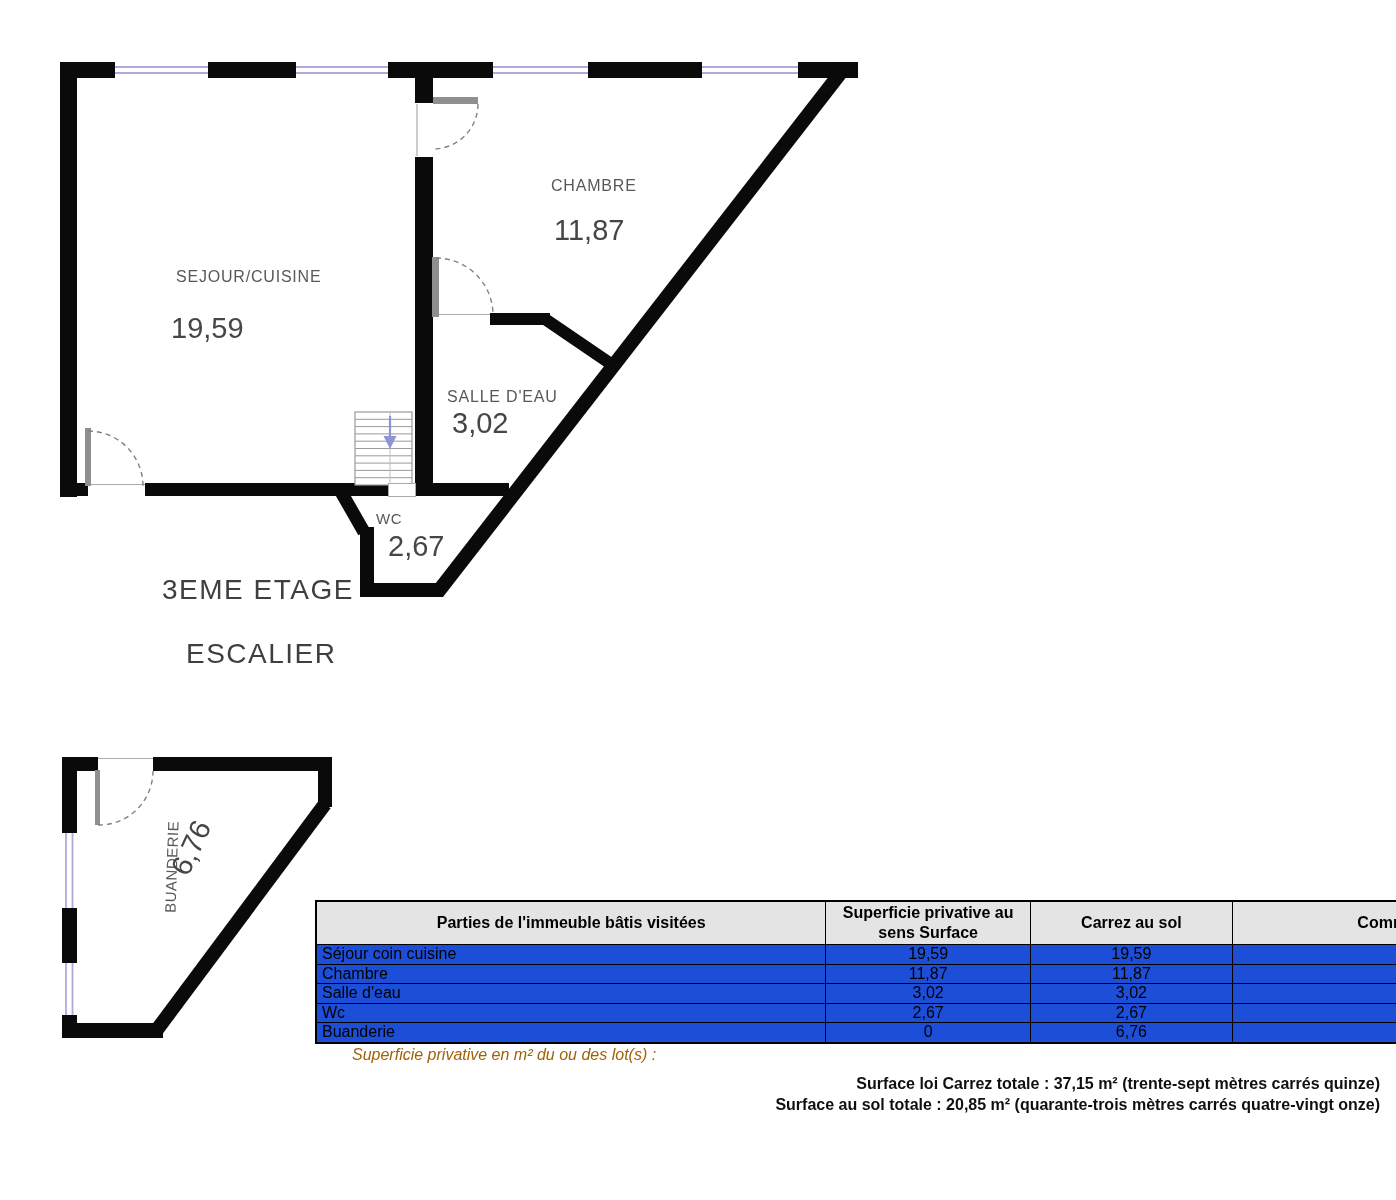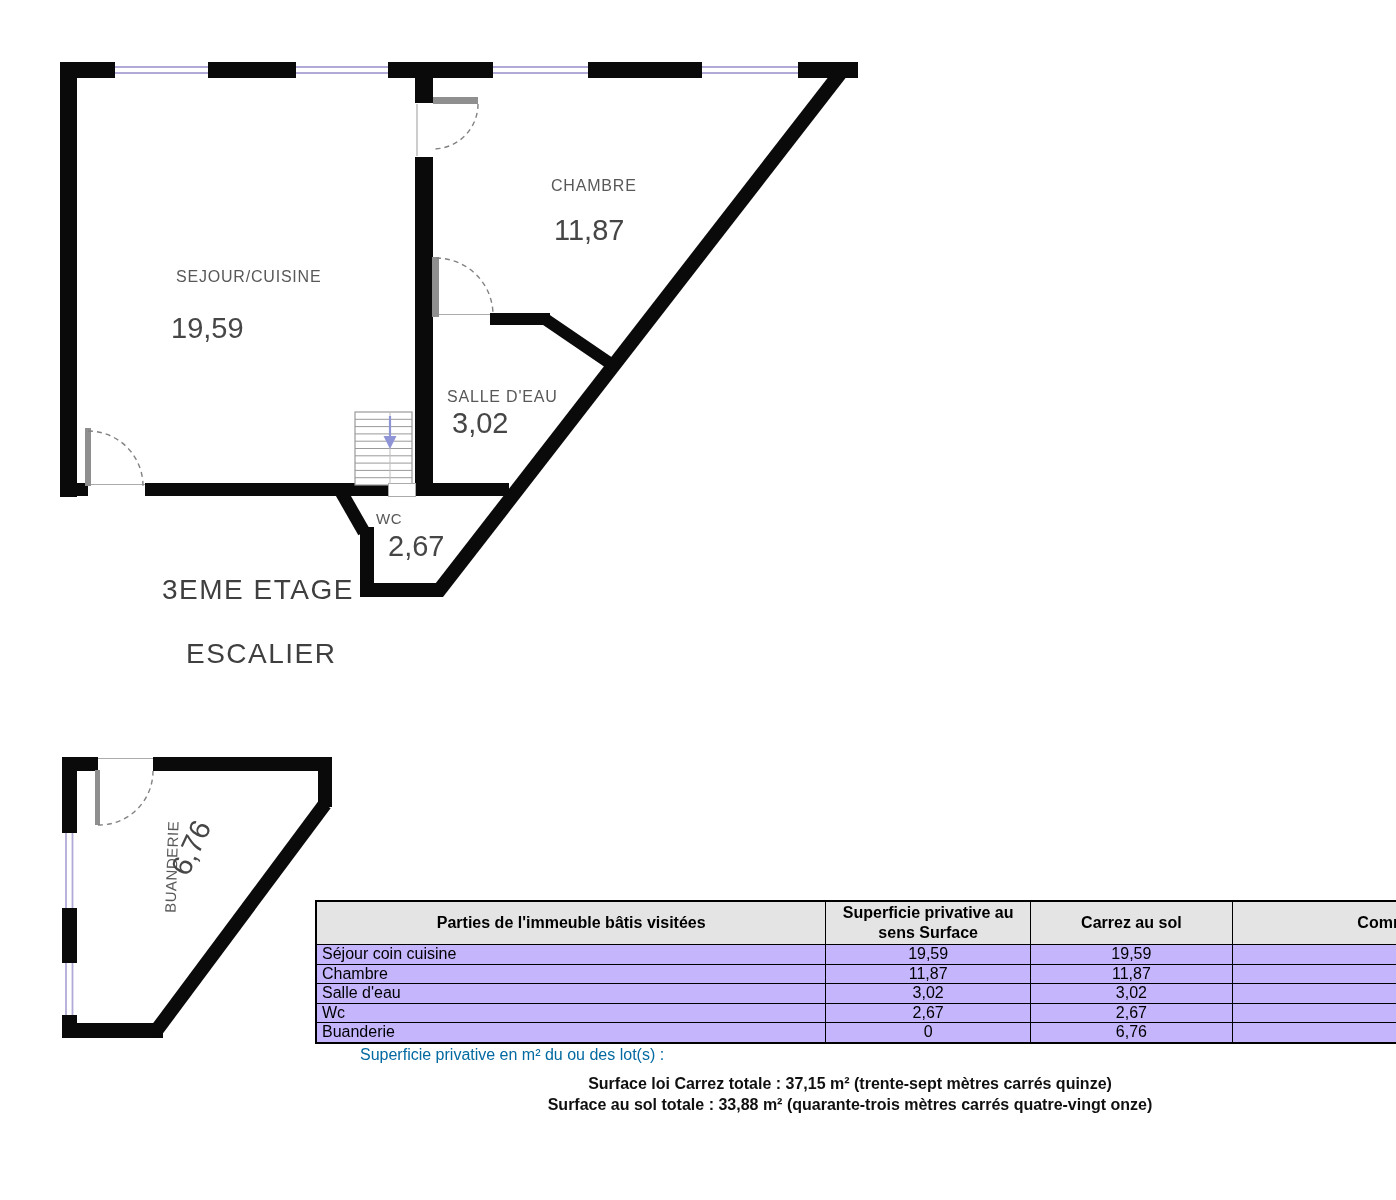--- a/index.html
+++ b/index.html
@@ -15,26 +15,26 @@
   .plan-title{font-size:28px;fill:#3f3f3f;letter-spacing:1.5px;}
 
   
   .surface-table{position:absolute;left:315px;top:900px;width:1280px;
                  border-collapse:collapse;table-layout:fixed;
                  font-size:16px;color:#000;}
   .surface-table th,.surface-table td{border:1.5px solid #000;overflow:hidden;white-space:nowrap;}
   .surface-table{border:2px solid #000;}
   .surface-table th{background:#e4e4e4;font-weight:bold;text-align:center;
                     height:30px;line-height:1.25;padding:1px 2px;white-space:normal;}
-  .surface-table td{height:18.5px;padding:0 5px;background:#c4b5fd;}
+  .surface-table td{height:18.5px;padding:0 5px;background:#1d4ed8;}
   .td-label{text-align:left;}
   .td-num{text-align:center;}
 
-  .intro-line{position:absolute;left:360px;top:1046px;font-size:16px;color:#0369a1;}
-  .totals{position:absolute;left:320px;top:1074px;width:1060px;text-align:center;
+  .intro-line{position:absolute;left:352px;top:1046px;font-size:16px;color:#a16207;font-style:italic;}
+  .totals{position:absolute;left:320px;top:1074px;width:1060px;text-align:right;
           font-size:16px;font-weight:bold;color:#101010;line-height:20.5px;}
 </style>
 </head>
 <body>
 
 <div class="page">
 
 <svg width="1396" height="1200" viewBox="0 0 1396 1200">
 
   <g>
@@ -220,16 +220,16 @@
       <td class="td-num">6,76</td>
       <td></td>
     </tr>
   </tbody>
 </table>
 
 <div class="intro-line">Superficie privative en m² du ou des lot(s) :</div>
 
 <div class="totals">
   <div>Surface loi Carrez totale : 37,15 m² (trente-sept mètres carrés quinze)</div>
-  <div>Surface au sol totale : 33,88 m² (quarante-trois mètres carrés quatre-vingt onze)</div>
+  <div>Surface au sol totale : 20,85 m² (quarante-trois mètres carrés quatre-vingt onze)</div>
 </div>
 
 </div>
 
 </body></html>

